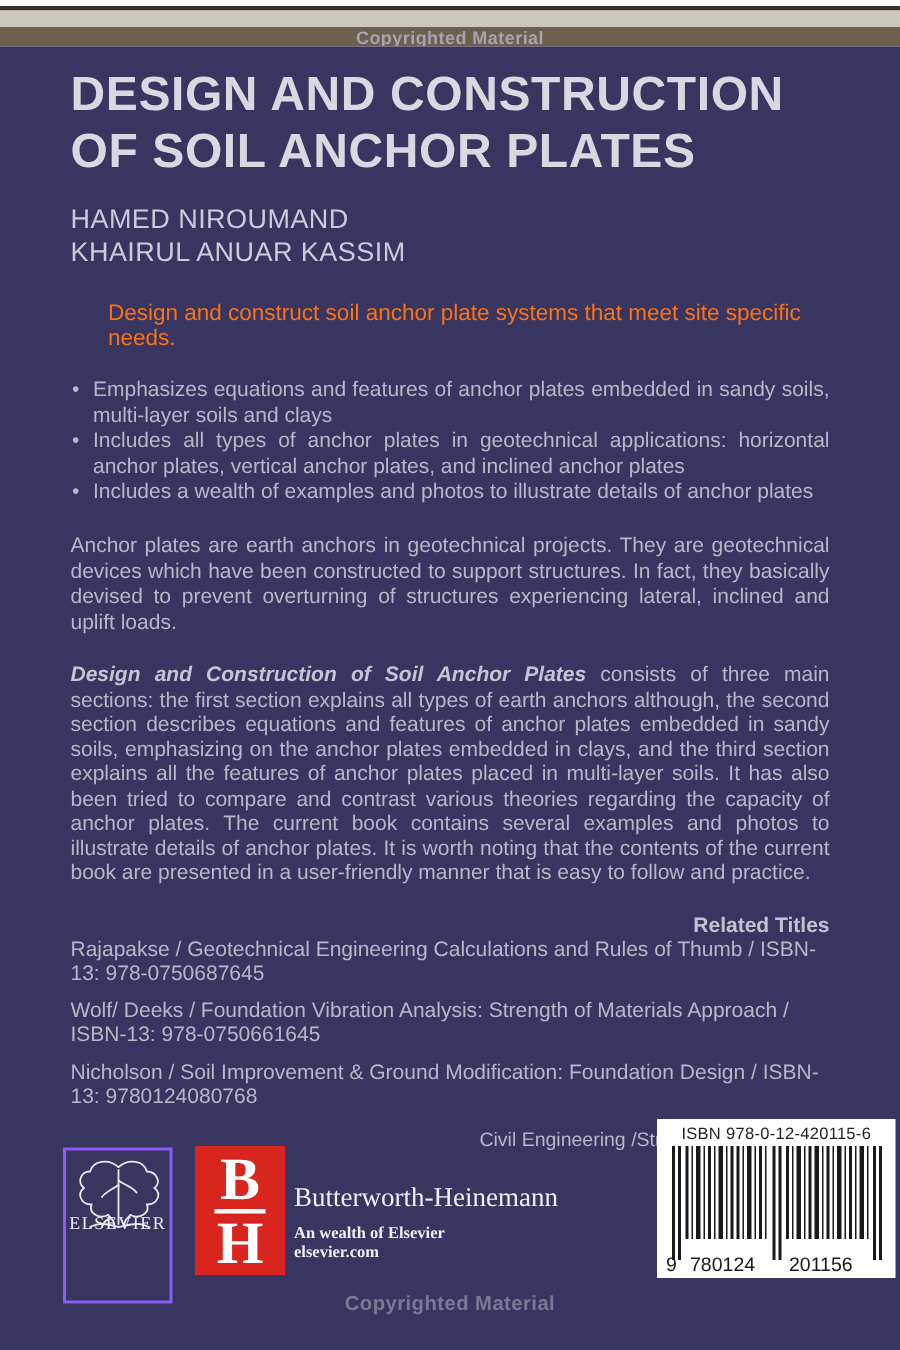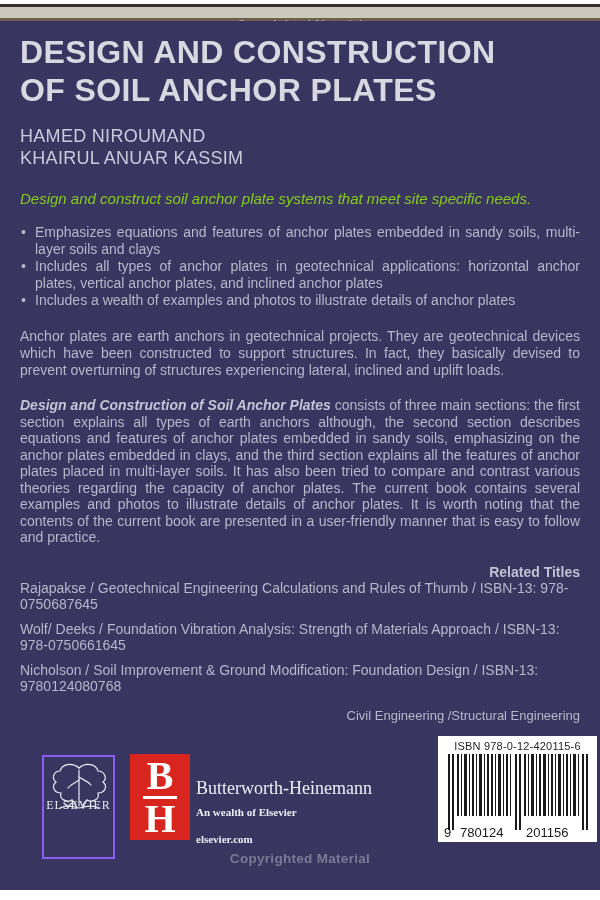--- a/index.html
+++ b/index.html
@@ -10,27 +10,27 @@
   
   .band-white  { position:absolute; left:0; top:0;  width:600px; height:4px;  background:#ffffff; }
   .band-dark   { position:absolute; left:0; top:4px; width:600px; height:3px; background:#34322c; }
   .band-taupe  { position:absolute; left:0; top:7px; width:600px; height:11px; background:#ccc8bc; }
   .band-brown  { position:absolute; left:0; top:18px; width:600px; height:13px; background:#6d604e;
                  display:flex; align-items:center; justify-content:center; }
   .band-brown span { font-size:12px; font-weight:bold; color:#a8a3b0; letter-spacing:0.3px; }
 
   
   .cover {
-    position:absolute; left:0; top:21px; width:600px; height:869px;
-    background:#393561; box-sizing:border-box; padding:0 20px; color:#b8b6c8;
+    position:absolute; left:0; top:31px; width:600px; height:869px;
+    background:#393561; box-sizing:border-box; padding:0 47px; color:#b8b6c8;
   }
   .title { margin-top:12px; font-size:32px; line-height:38px; font-weight:bold;
            color:#d9d8e1; letter-spacing:0.4px; }
   .authors { margin-top:16px; font-size:18px; line-height:22px; color:#cbcada; letter-spacing:0.3px; }
-  .tagline { margin-top:21px; font-style:italic; font-size:15px; color:#84cc16; }
+  .tagline { margin-top:21px; font-size:15px; color:#f97316;margin-left:25px; }
   ul.bullets { margin:17px 0 0 0; padding:0; list-style:none; font-size:14px;
                line-height:17px; text-align:justify; }
   ul.bullets li { position:relative; padding-left:15px; }
   ul.bullets li .dot { position:absolute; left:1px; top:0; }
   .p1 { margin:19px 0 0 0; font-size:14px; line-height:17px; text-align:justify; }
   .p2 { margin:18px 0 12px 0; font-size:14px; line-height:16.5px; text-align:justify; }
   .p2 .lead { font-weight:bold; font-style:italic; color:#c6c4d4; }
   .related-heading { margin-top:18px; font-size:14px; font-weight:bold; color:#c3c1d2;text-align:right; }
   .related-item { font-size:14px; line-height:16.5px; }
   .related-item + .related-item { margin-top:8px; }
@@ -49,21 +49,21 @@
     position:absolute; left:130px; top:733px; width:60px; height:86px; background:#d8251e;
     display:flex; flex-direction:column; align-items:center; justify-content:center;
     font-family:"Liberation Serif", serif; font-weight:bold; color:#ffffff;
   }
   .bh-box .letter { font-size:40px; line-height:36px; }
   .bh-box .rule { width:34px; height:3px; background:#ffffff; margin:2px 0; }
   .imprint { position:absolute; left:196px; top:757px; color:#f0eff6;
              font-family:"Liberation Serif", serif; }
   .imprint .name { font-size:18px; }
   .imprint .sub  { font-size:11px; font-weight:bold; margin-top:7px; }
-  .imprint .site { font-size:11px; font-weight:bold; margin-top:15px; }
+  .imprint .site { font-size:11px; font-weight:bold; margin-top:1px; }
 
   .barcode-box {
     position:absolute; left:438px; top:715px; width:159px; height:106px; background:#ffffff;
     box-sizing:border-box; padding-top:4px; text-align:center;
   }
   .isbn-label { font-size:11px; color:#1f1f1f; letter-spacing:0.2px; }
   .barcode-box svg { display:block; margin:2px auto 0 auto; }
 
   .bottom-copyright { position:absolute; left:0; top:830px; width:100%; text-align:center;
                       font-size:13.5px; font-weight:bold; color:#7b7894; letter-spacing:0.3px; }

